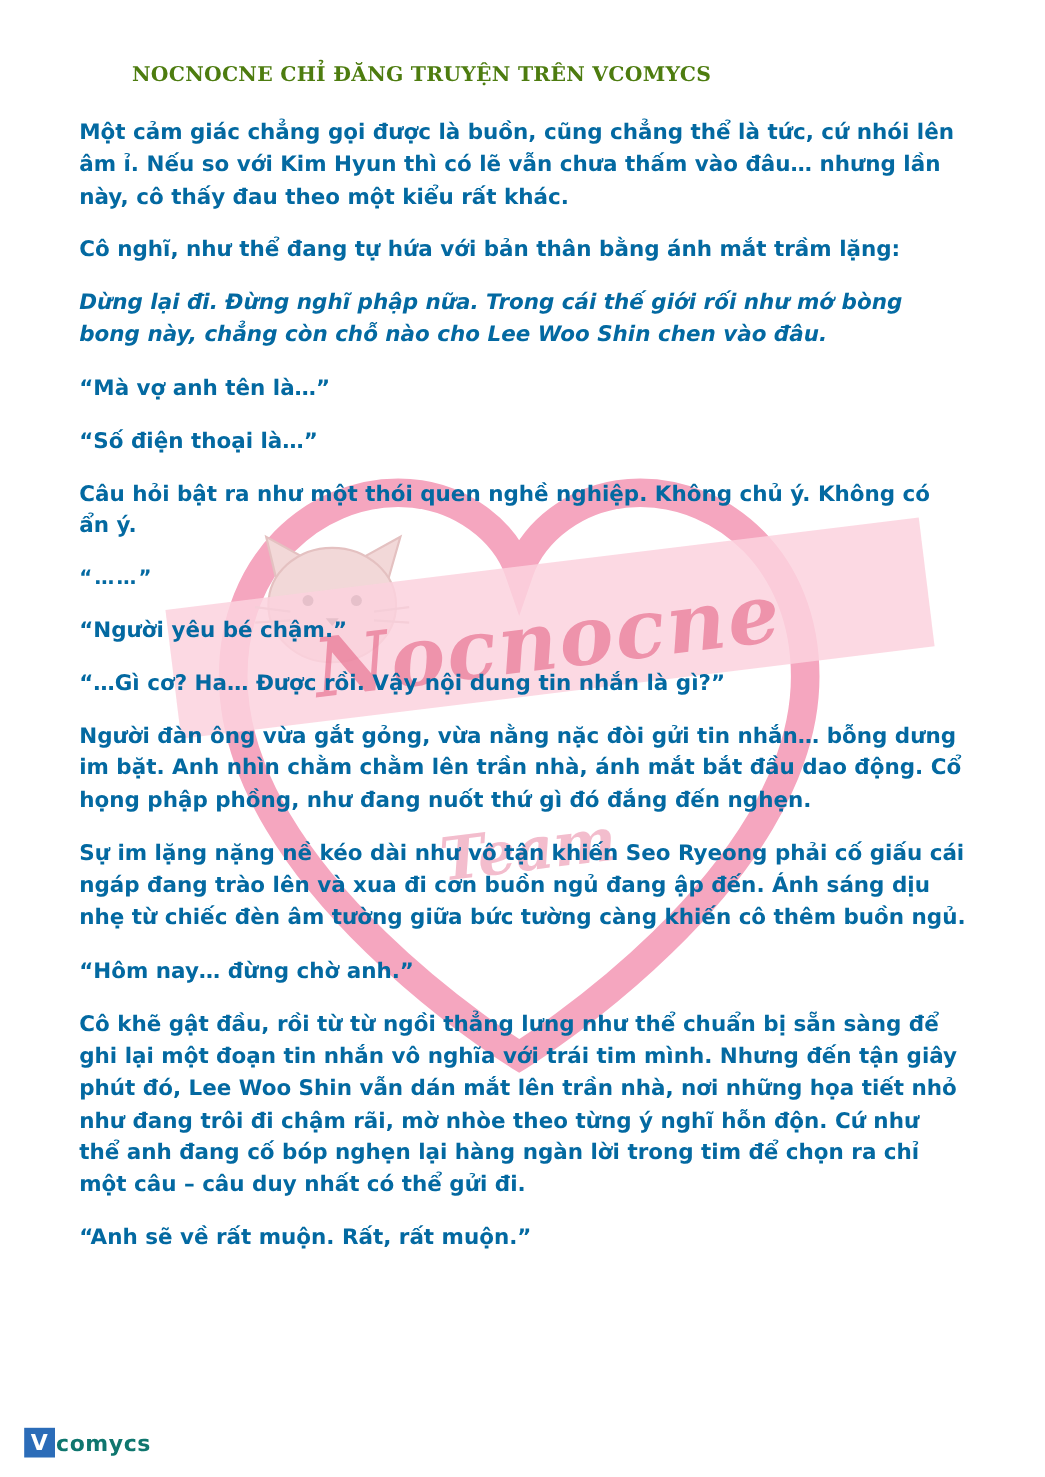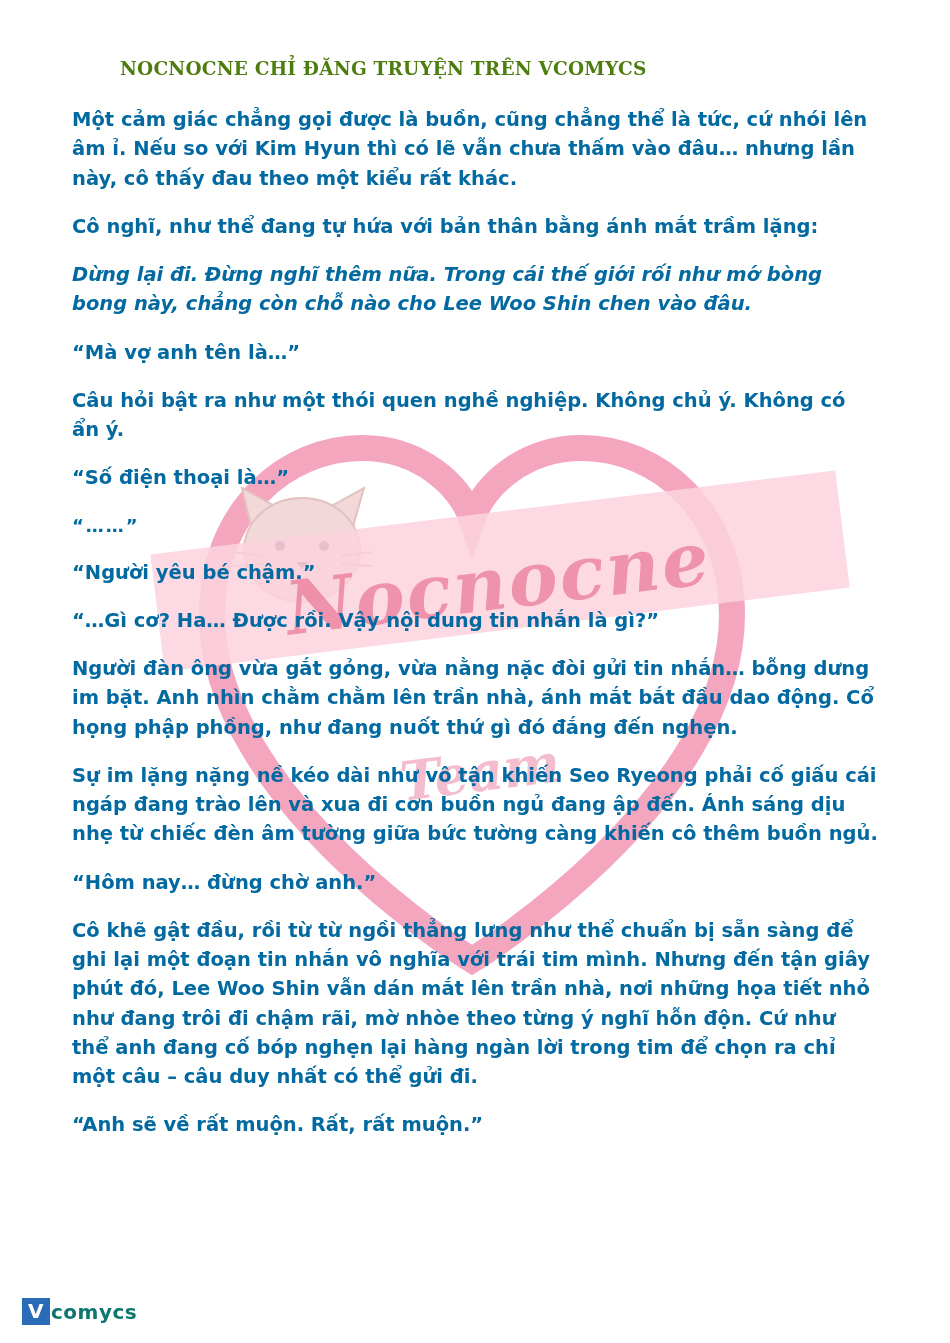--- a/index.html
+++ b/index.html
@@ -186,24 +186,24 @@
     <div class="wm-band"></div>
     <div class="wm-text-main">Nocnocne</div>
     <div class="wm-text-sub">Team</div>
   </div>
 
   <div class="content">
     <div class="site-header">NOCNOCNE CHỈ ĐĂNG TRUYỆN TRÊN VCOMYCS</div>
 
     <p class="para">Một cảm giác chẳng gọi được là buồn, cũng chẳng thể là tức, cứ nhói lên âm ỉ. Nếu so với Kim Hyun thì có lẽ vẫn chưa thấm vào đâu… nhưng lần này, cô thấy đau theo một kiểu rất khác.</p>
     <p class="para">Cô nghĩ, như thể đang tự hứa với bản thân bằng ánh mắt trầm lặng:</p>
-    <p class="para italic">Dừng lại đi. Đừng nghĩ thêm nữa. Trong cái thế giới rối như mớ bòng bong này, chẳng còn chỗ nào cho Lee Woo Shin chen vào đâu.</p>
+    <p class="para italic">Dừng lại đi. Đừng nghĩ phập nữa. Trong cái thế giới rối như mớ bòng bong này, chẳng còn chỗ nào cho Lee Woo Shin chen vào đâu.</p>
     <p class="para">“Mà vợ anh tên là…”</p>
+    <p class="para">“Số điện thoại là…”</p>
     <p class="para">Câu hỏi bật ra như một thói quen nghề nghiệp. Không chủ ý. Không có ẩn ý.</p>
-    <p class="para">“Số điện thoại là…”</p>
     <p class="para small para-dots">“……”</p>
     <p class="para">“Người yêu bé chậm.”</p>
     <p class="para">“…Gì cơ? Ha… Được rồi. Vậy nội dung tin nhắn là gì?”</p>
     <p class="para">Người đàn ông vừa gắt gỏng, vừa nằng nặc đòi gửi tin nhắn… bỗng dưng im bặt. Anh nhìn chằm chằm lên trần nhà, ánh mắt bắt đầu dao động. Cổ họng phập phồng, như đang nuốt thứ gì đó đắng đến nghẹn.</p>
     <p class="para">Sự im lặng nặng nề kéo dài như vô tận khiến Seo Ryeong phải cố giấu cái ngáp đang trào lên và xua đi cơn buồn ngủ đang ập đến. Ánh sáng dịu nhẹ từ chiếc đèn âm tường giữa bức tường càng khiến cô thêm buồn ngủ.</p>
     <p class="para">“Hôm nay… đừng chờ anh.”</p>
     <p class="para">Cô khẽ gật đầu, rồi từ từ ngồi thẳng lưng như thể chuẩn bị sẵn sàng để ghi lại một đoạn tin nhắn vô nghĩa với trái tim mình. Nhưng đến tận giây phút đó, Lee Woo Shin vẫn dán mắt lên trần nhà, nơi những họa tiết nhỏ như đang trôi đi chậm rãi, mờ nhòe theo từng ý nghĩ hỗn độn. Cứ như thể anh đang cố bóp nghẹn lại hàng ngàn lời trong tim để chọn ra chỉ một câu – câu duy nhất có thể gửi đi.</p>
     <p class="para">“Anh sẽ về rất muộn. Rất, rất muộn.”</p>
   </div>
 

